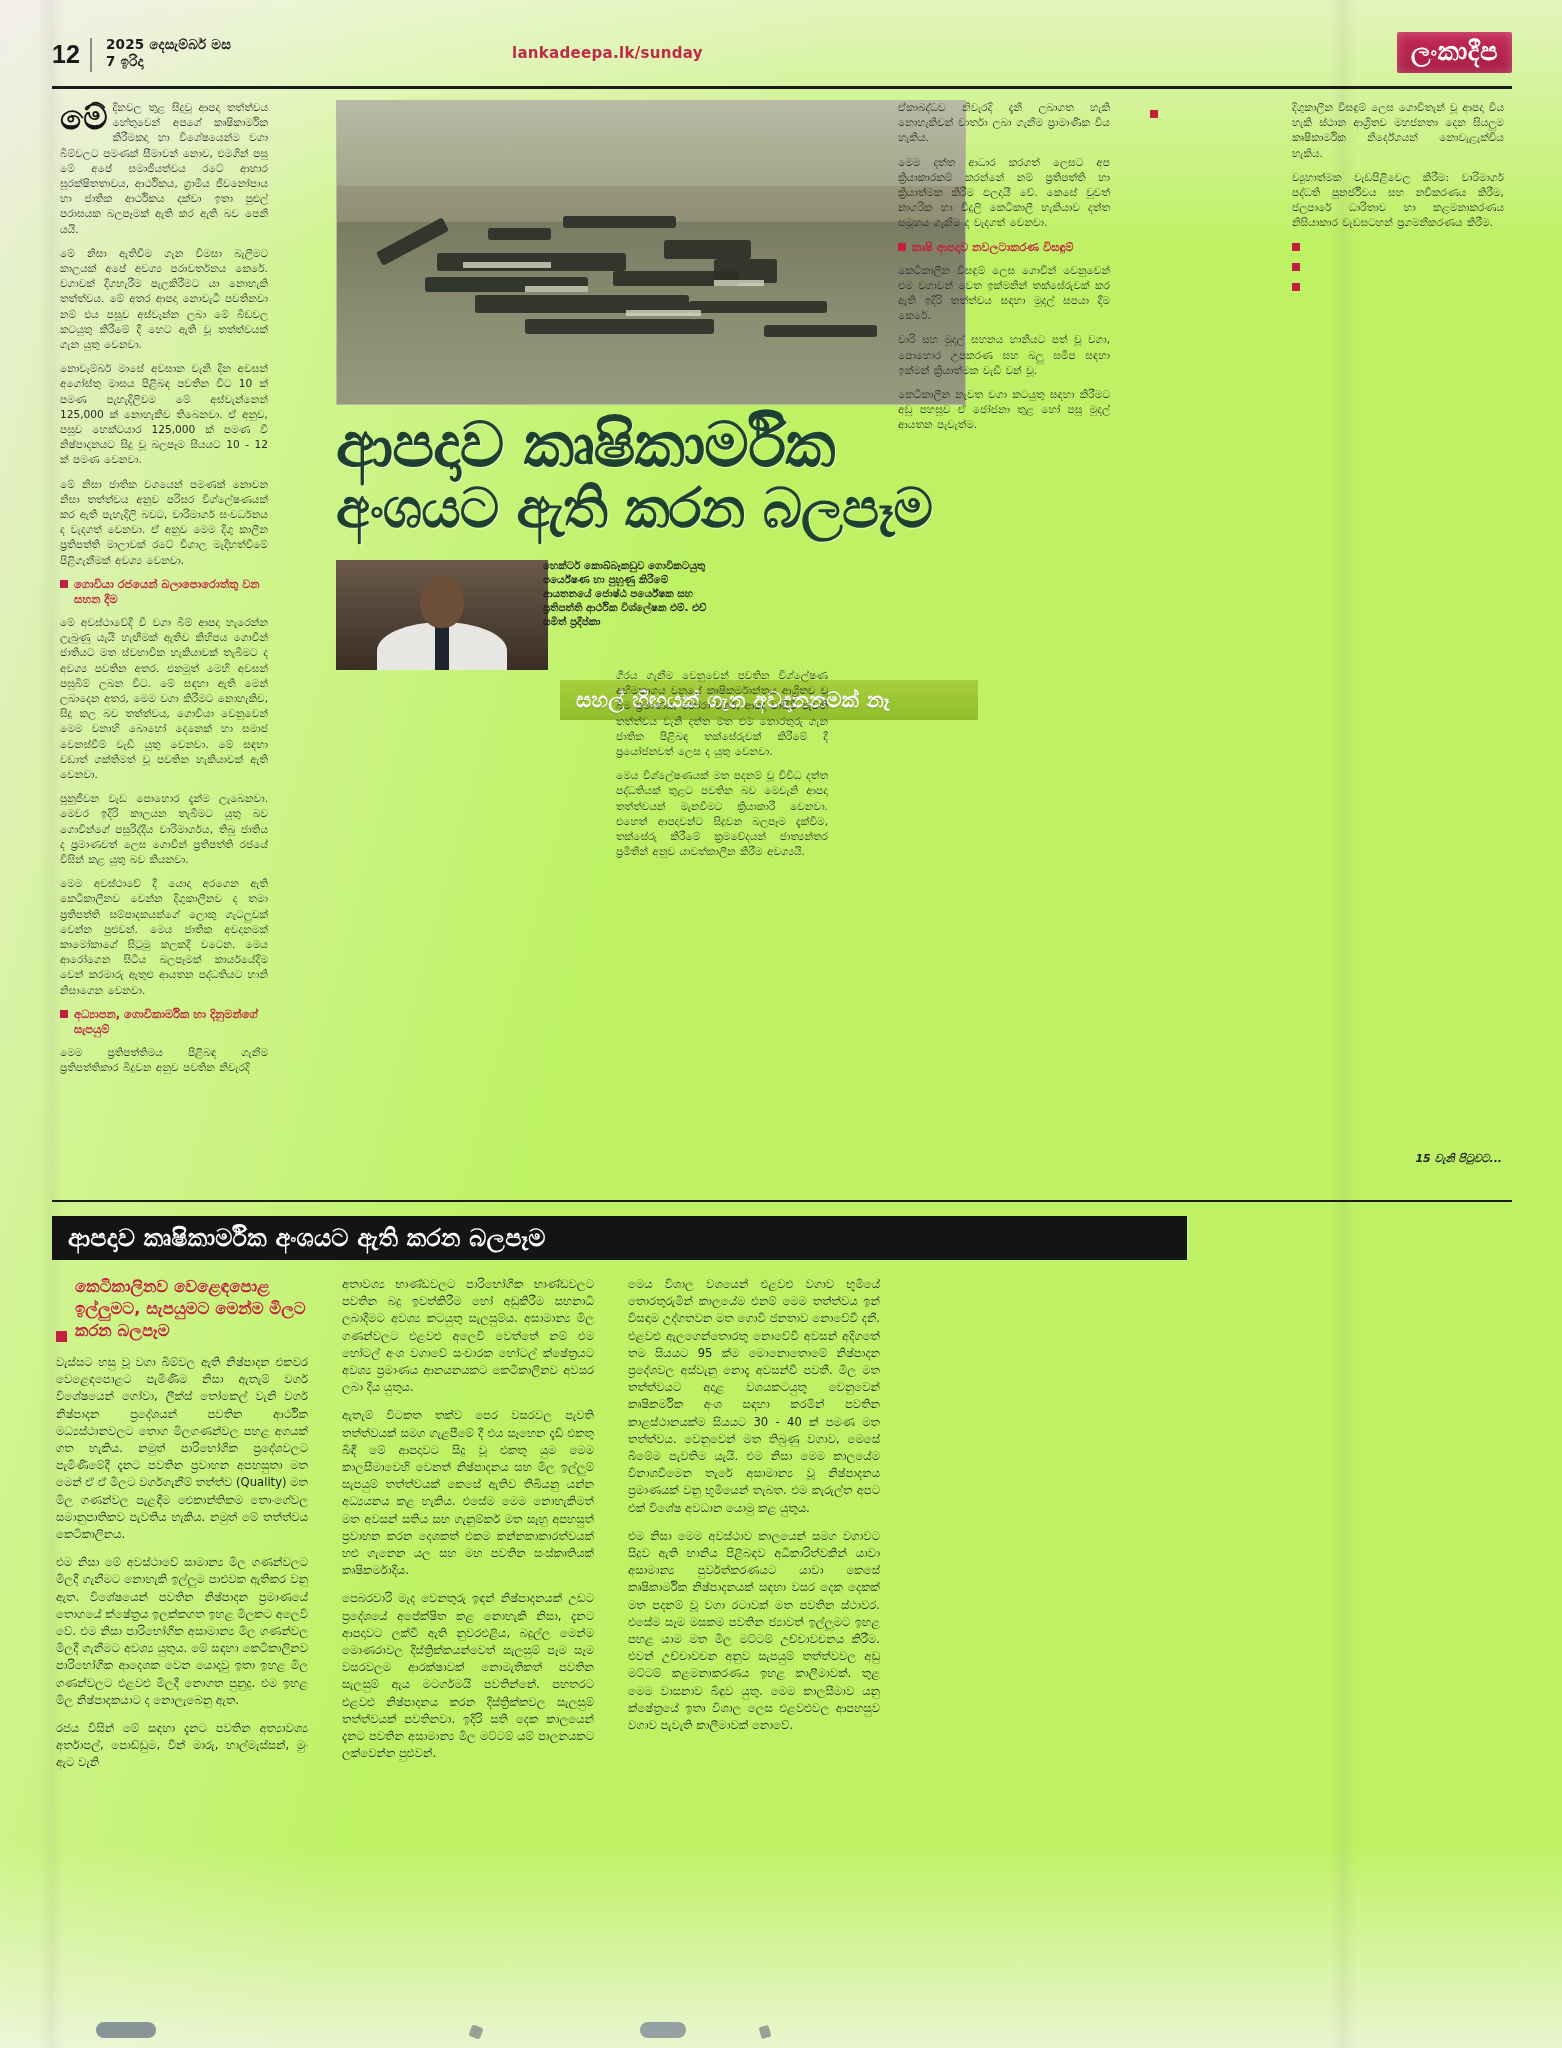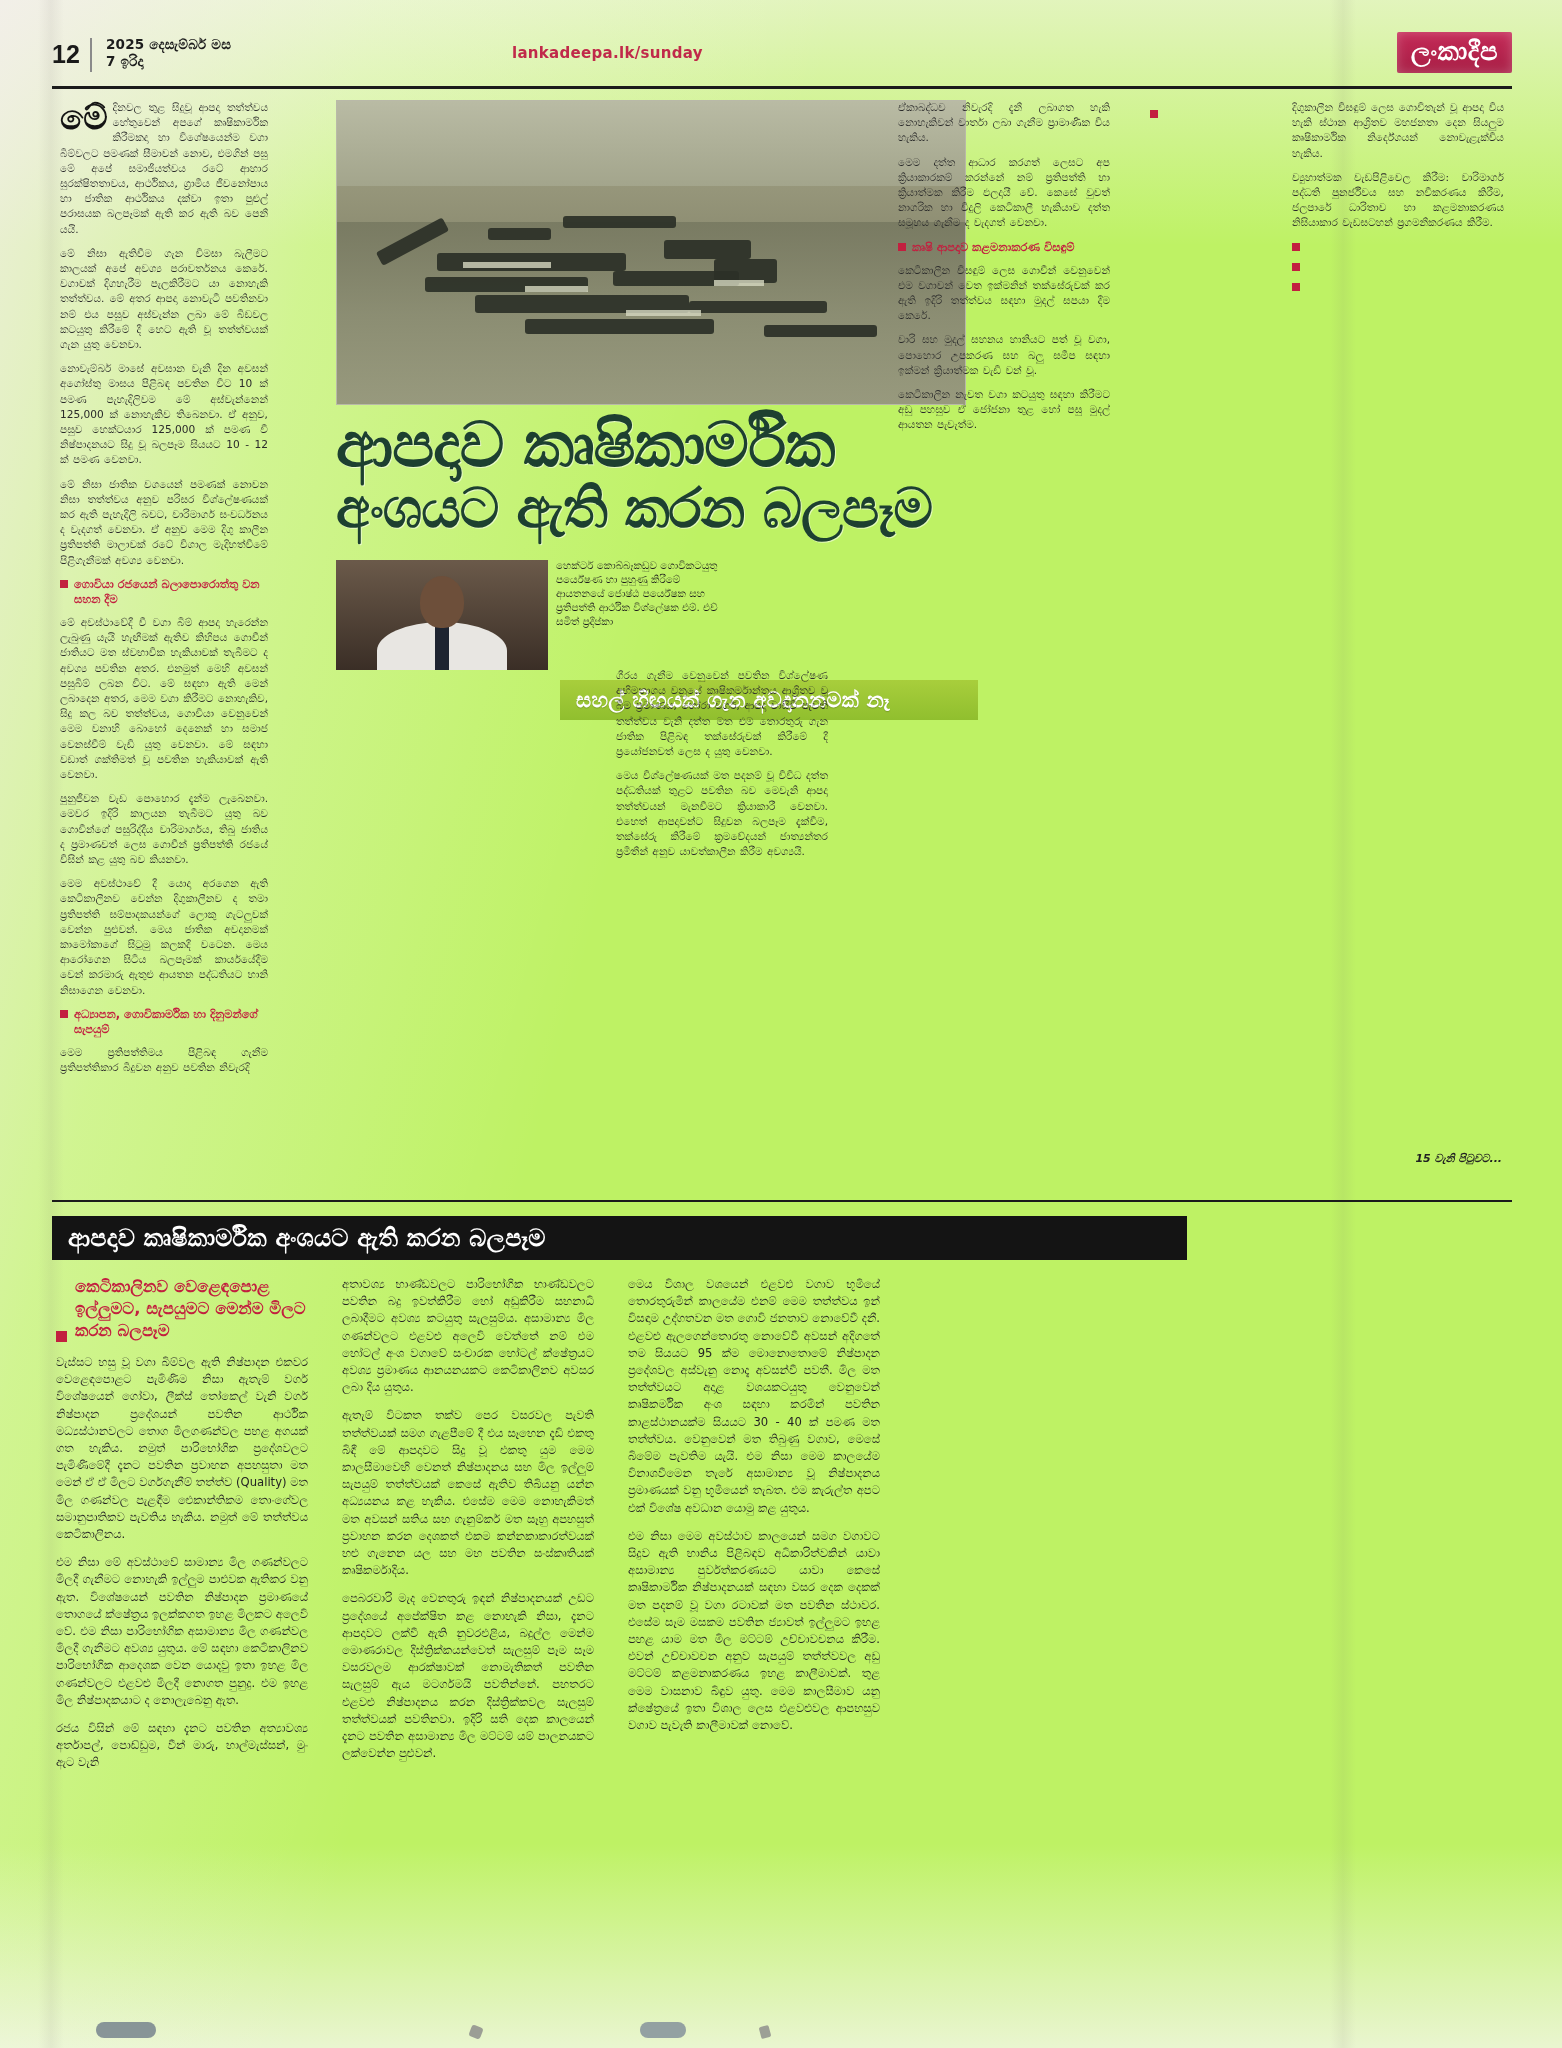--- a/index.html
+++ b/index.html
@@ -192,24 +192,24 @@
     background: #e8e6e2;
     border-radius: 50% 50% 0 0 / 60% 60% 0 0;
   }
   .authorbox .tie {
     position: absolute; left: 50%; bottom: 0;
     transform: translateX(-50%);
     width: 14px; height: 44px; background: #1e2430;
   }
   .author-caption {
     position: absolute;
-    left: 496px; top: 458px;
+    left: 483px; top: 458px;
     width: 170px;
     font-size: 10.4px; line-height: 14px;
-    color: #1d1d1d; font-weight: normal;
+    color: #1d1d1d; font-weight: bold;
     text-align: left;
   }
 
   
   .greenbanner {
     position: absolute;
     left: 500px; top: 580px;
     width: 418px; height: 40px;
     background: linear-gradient(180deg,#a8ce3c,#90bf2e);
     display: flex; align-items: center; padding-left: 16px;
@@ -384,21 +384,21 @@
       <p></p>
     </div>
 
     <div class="col c4" style="top:0;">
       <div class="bodytext">
         <p>ඒකාබද්ධව නිවැරදි දැනී ලබාගත හැකි නොහැකිවන් වාර්තා ලබා ගැනීම ප්‍රාමාණික විය හැකිය.</p>
         <p>මෙම දත්ත ආධාර කරගත් ලෙසට අප ක්‍රියාකාරකම් කරන්නේ නම් ප්‍රතිපත්ති හා ක්‍රියාත්මක කිරීම ඵලදායී වේ. කෙසේ වුවත් නාගරික හා විදුලි කෙටිකාලී හැකියාව දත්ත සමූහය ගැනීම ද වැදගත් වෙනවා.</p>
       </div>
       <div class="subhead">
         <span class="sq"></span>
-        <span>කෘෂි ආපදාව කළමනාකරණ විසඳුම්</span>
+        <span>කෘෂි ආපදාව නවලටාකරණ විසඳුම්</span>
       </div>
       <div class="bodytext">
         <p>කෙටිකාලීන විසඳුම් ලෙස ගොවීන් වෙනුවෙන් එම වගාවන් වෙත ඉක්මනින් තක්සේරුවක් කර ඇති ඉදිරි තත්ත්වය සඳහා මුදල් සපයා දීම කෙරේ.</p>
         <p>වාරි සහ මුදල් සහනය හානියට පත් වූ වගා, පොහොර උපකරණ සහ බලු සමීප සඳහා ඉක්මන් ක්‍රියාත්මක වැඩි වන් වූ.</p>
         <p>කෙටිකාලීන නැවත වගා කටයුතු සඳහා කිරීමට අඩු පහසුව ඒ ජෝජනා තුළ හෝ පසු මුදල් ආයතන පැවැත්ම.</p>
       </div>
     </div>
 
     <div class="col c6">
       <div class="bodytext">

